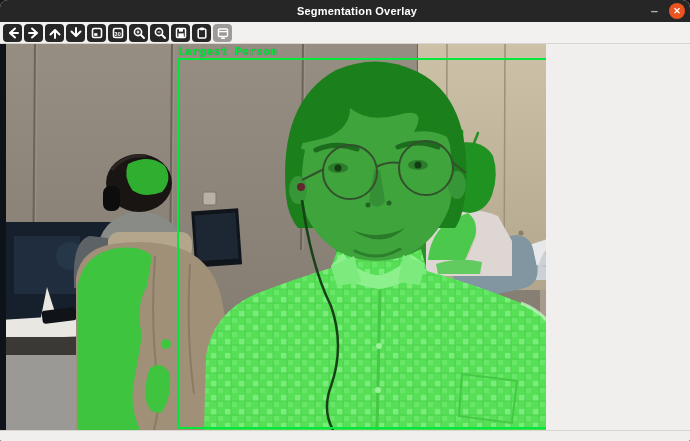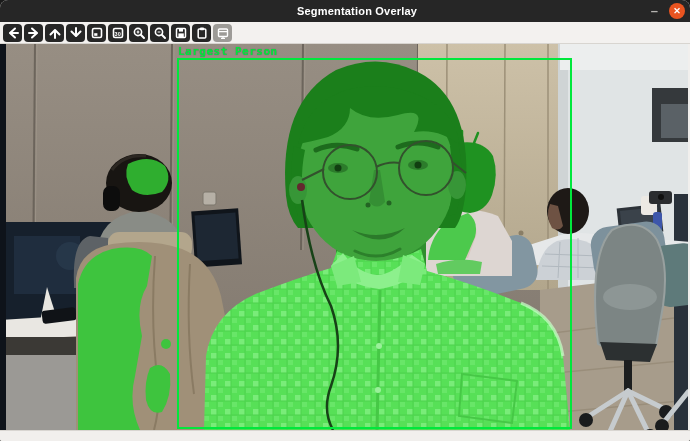--- a/index.html
+++ b/index.html
@@ -35,21 +35,21 @@
     height:22px;background:#f3f1ef;border-bottom:1px solid #d8d5d0;
     display:flex;align-items:center;padding-left:3px;gap:2px;
   }
   .tool-btn{
     width:19px;height:18px;border:none;border-radius:4px;background:#262626;
     display:flex;align-items:center;justify-content:center;padding:0;
   }
   .tool-btn.disabled{background:#9d9b97;}
   .tool-btn svg{display:block;}
   
-  .viewport{position:relative;width:688px;height:386px;background:#8d8478;overflow:hidden;padding-left:34px;}
+  .viewport{position:relative;width:546px;height:386px;background:#8d8478;overflow:hidden;padding-left:34px;}
   .viewport > svg{position:absolute;left:0;top:0;}
   .bbox{
     position:absolute;left:177px;top:14px;width:395px;height:371px;
     border:2px solid #00E83C;pointer-events:none;
   }
   .bbox-label{
     position:absolute;left:178px;top:1px;
     font-family:"DejaVu Sans Mono", monospace;
     font-size:11px;font-weight:bold;color:#00E83C;letter-spacing:.5px;
     text-shadow:0 0 1px rgba(0,0,0,.4);

